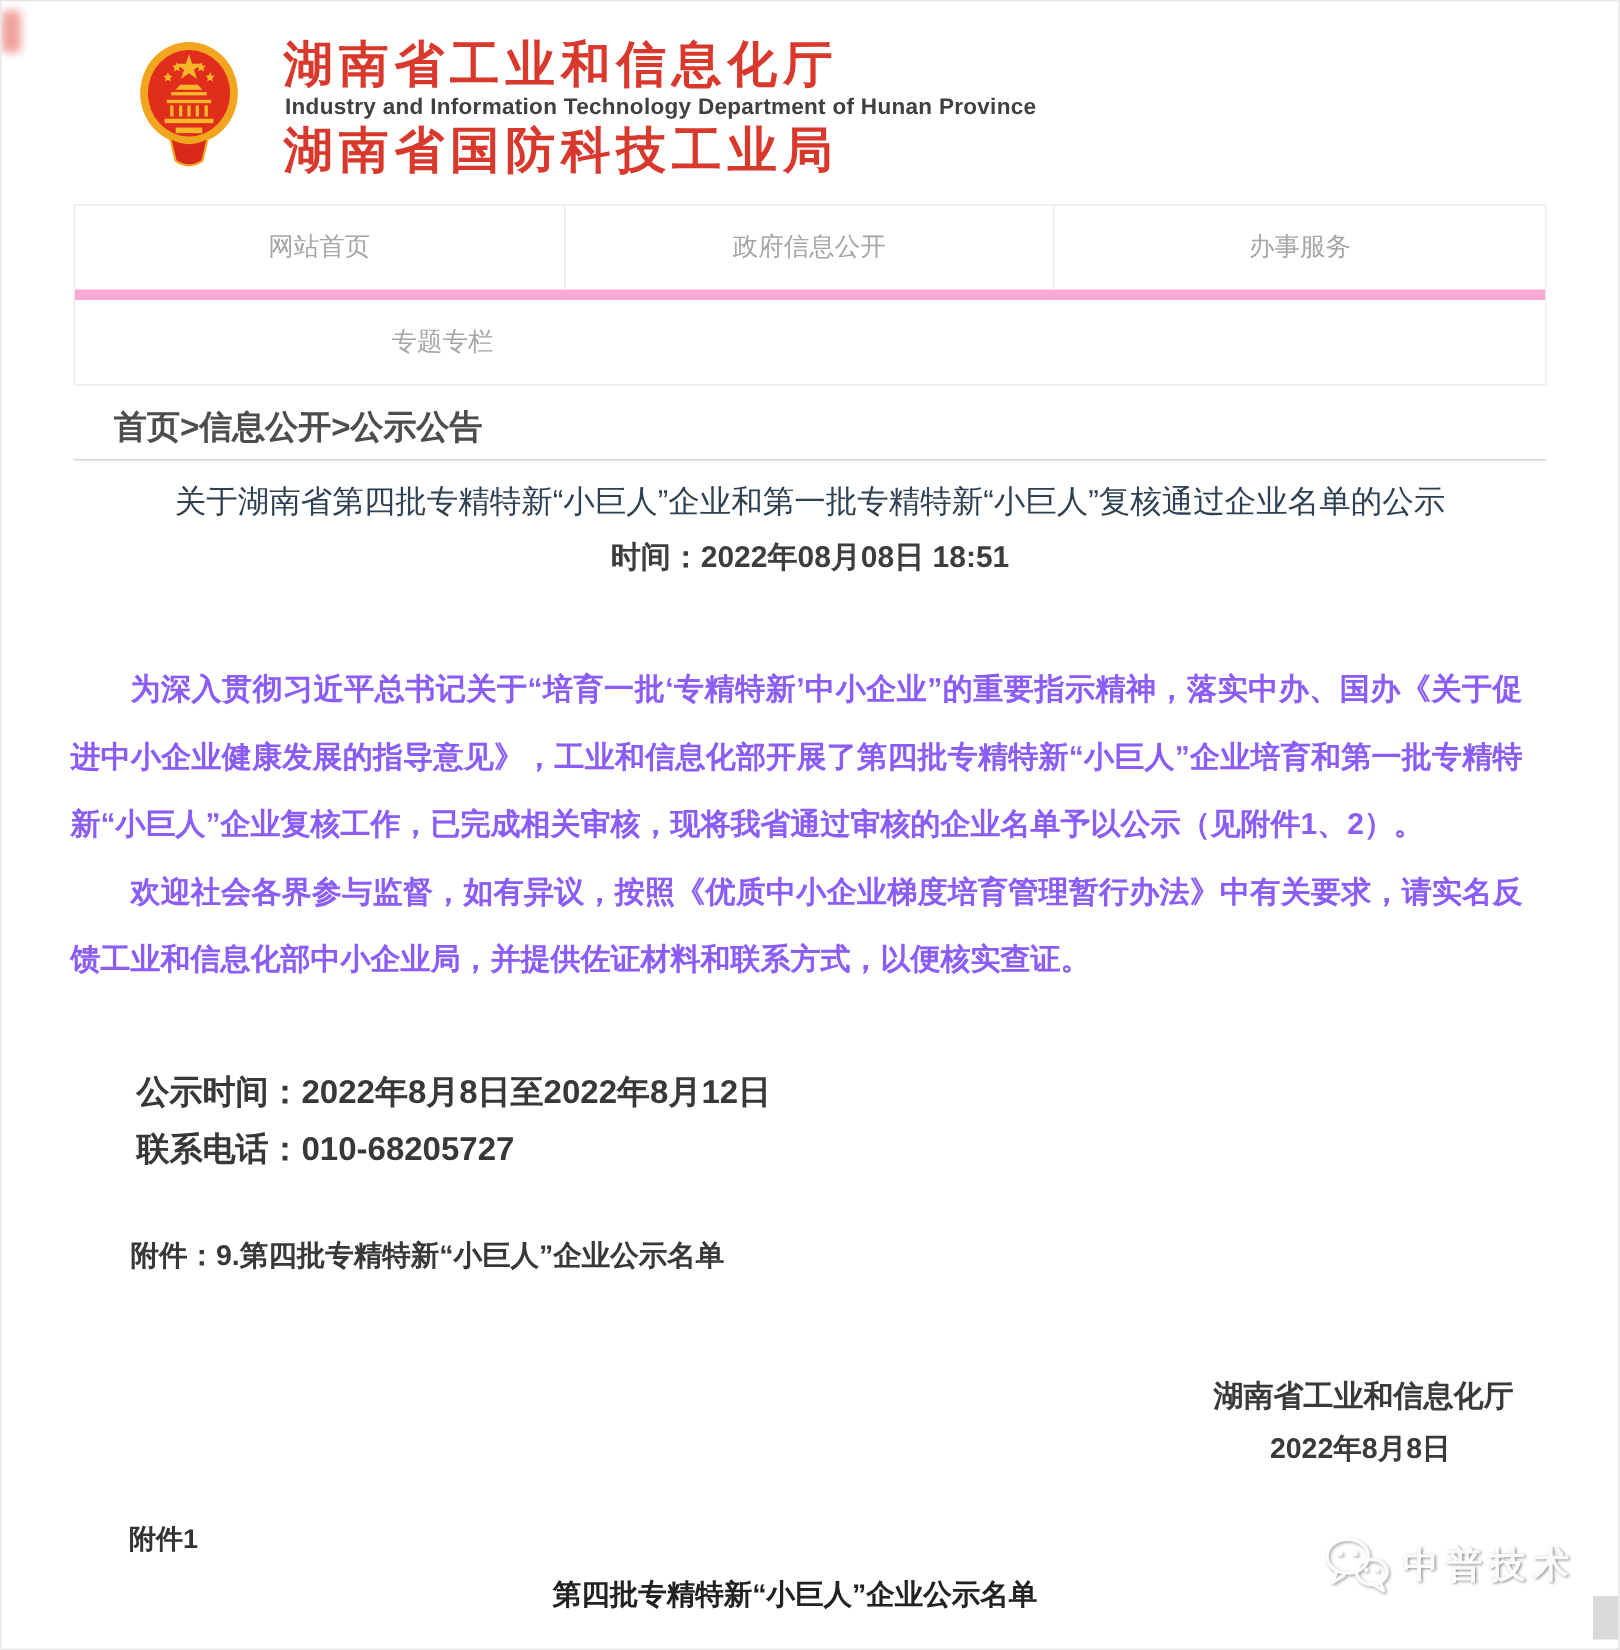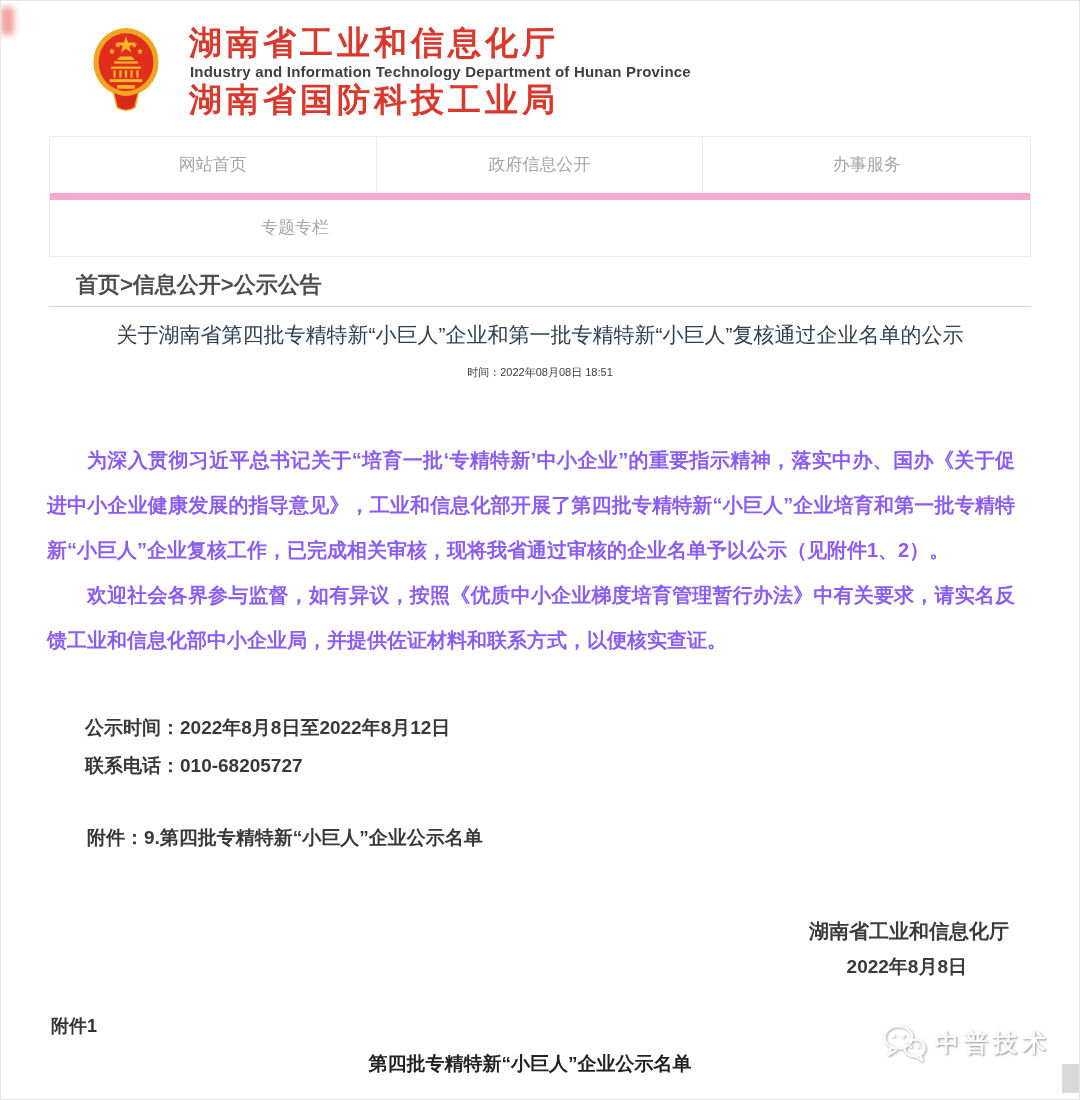--- a/index.html
+++ b/index.html
@@ -20,35 +20,35 @@
   .nav{margin:9px 48px 0 48px;border:1px solid #ececec;}
   .nav-row{display:grid;}
   .nav-row.r1{grid-template-columns:1fr 1fr 1fr;border-bottom:7px solid #f9a8d4;}
   .nav-row.r2{grid-template-columns:1fr 1fr;}
   .nav-cell{height:56px;line-height:56px;text-align:center;font-size:17px;color:#a6a6a6;border-right:1px solid #ececec;cursor:pointer;}
   .nav-cell:last-child{border-right:none;}
   
   .breadcrumb{margin:16px 0 0 75px;font-size:22px;font-weight:600;color:#4d4d4d;line-height:24px;cursor:pointer;}
   .divider{margin:9px 48px 0 48px;border-top:1px solid #d6d6d6;height:0;}
   .doc-title{margin:13px 58px 0 58px;text-align:center;font-size:21px;font-weight:normal;color:#2e4053;line-height:30px;}
-  .doc-time{margin-top:10px;text-align:center;font-size:11px;font-weight:400;color:#3d3d3d;line-height:24px;}
+  .doc-time{margin-top:10px;text-align:center;font-size:20px;font-weight:700;color:#3d3d3d;line-height:24px;}
   
   .doc-body{margin:54px 64px 0 46px;font-size:20px;font-weight:600;color:#8b5cf6;line-height:45px;text-align:justify;}
   .doc-body p{margin:0;text-indent:2em;}
-  .meta-line{margin:46px 64px 0 46px;font-size:19px;font-weight:600;color:#383838;line-height:38px;text-indent:2em;}
+  .meta-line{margin:46px 64px 0 46px;font-size:22px;font-weight:600;color:#383838;line-height:38px;text-indent:2em;}
   .meta-line + .meta-line{margin-top:0;}
   .attachments{margin:34px 64px 0 46px;font-size:19px;font-weight:600;color:#383838;line-height:38px;}
   .attach-row1{padding-left:40px;}
   .attach-row2{padding-left:97px;}
   
   .signature{margin:56px 70px 0 0;display:flex;flex-direction:column;align-items:flex-end;}
   .sig-org{font-size:20px;font-weight:600;color:#3a3a3a;line-height:36px;}
   .sig-date{font-size:19px;font-weight:600;color:#3a3a3a;line-height:36px;margin-right:42px;}
   
-  .attach1-label{margin:28px 0 0 50px;font-size:18px;font-weight:600;color:#333;line-height:26px;}
+  .attach1-label{margin:28px 0 0 85px;font-size:18px;font-weight:600;color:#333;line-height:26px;}
   .table-title{margin:12px 68px 0 48px;text-align:center;font-size:19px;font-weight:bold;color:#222;line-height:26px;}
   
   .watermark{position:absolute;left:880px;top:1022px;display:flex;align-items:center;gap:8px;pointer-events:none;}
   .wm-text{font-size:24px;font-weight:700;letter-spacing:5px;color:#fbfbfb;text-shadow:1px 1px 2px rgba(110,110,110,.75);white-space:nowrap;}
   .wm-icon{filter:drop-shadow(1px 1px 1px rgba(110,110,110,.65));}
   .edge-artifact{position:absolute;right:0;top:1063px;width:17px;height:29px;background:#d9d9d9;}
 </style>
 </head>
 <body>
 

